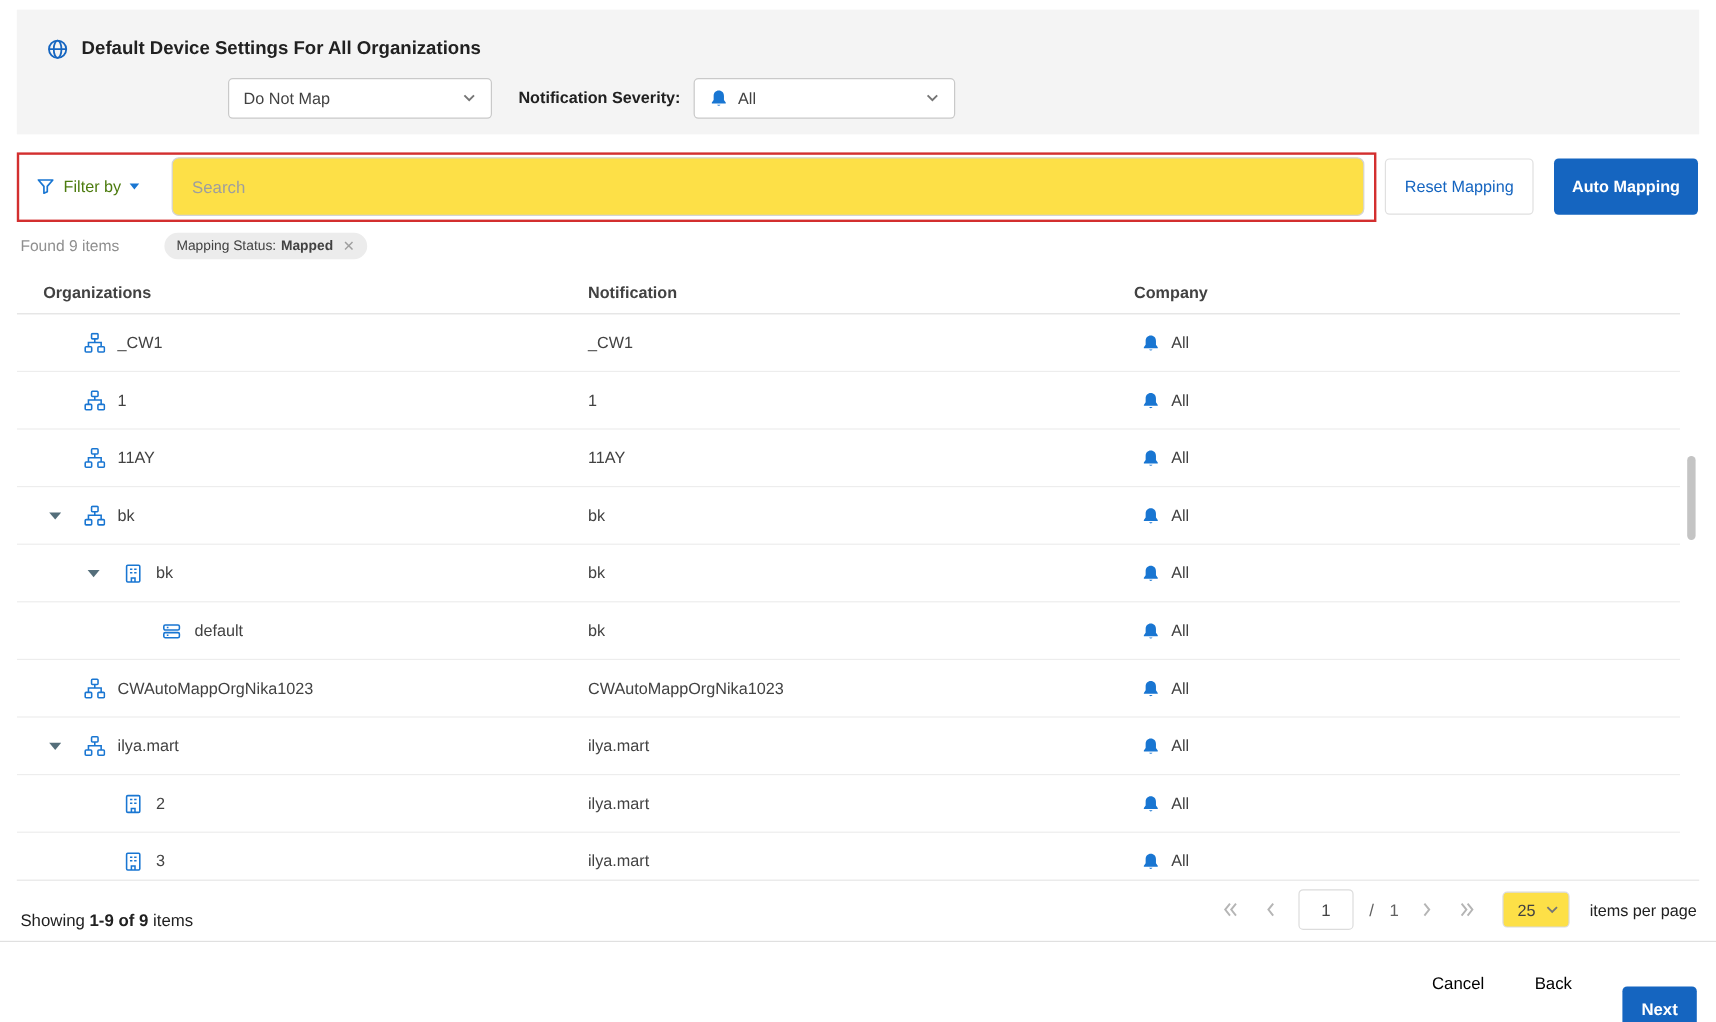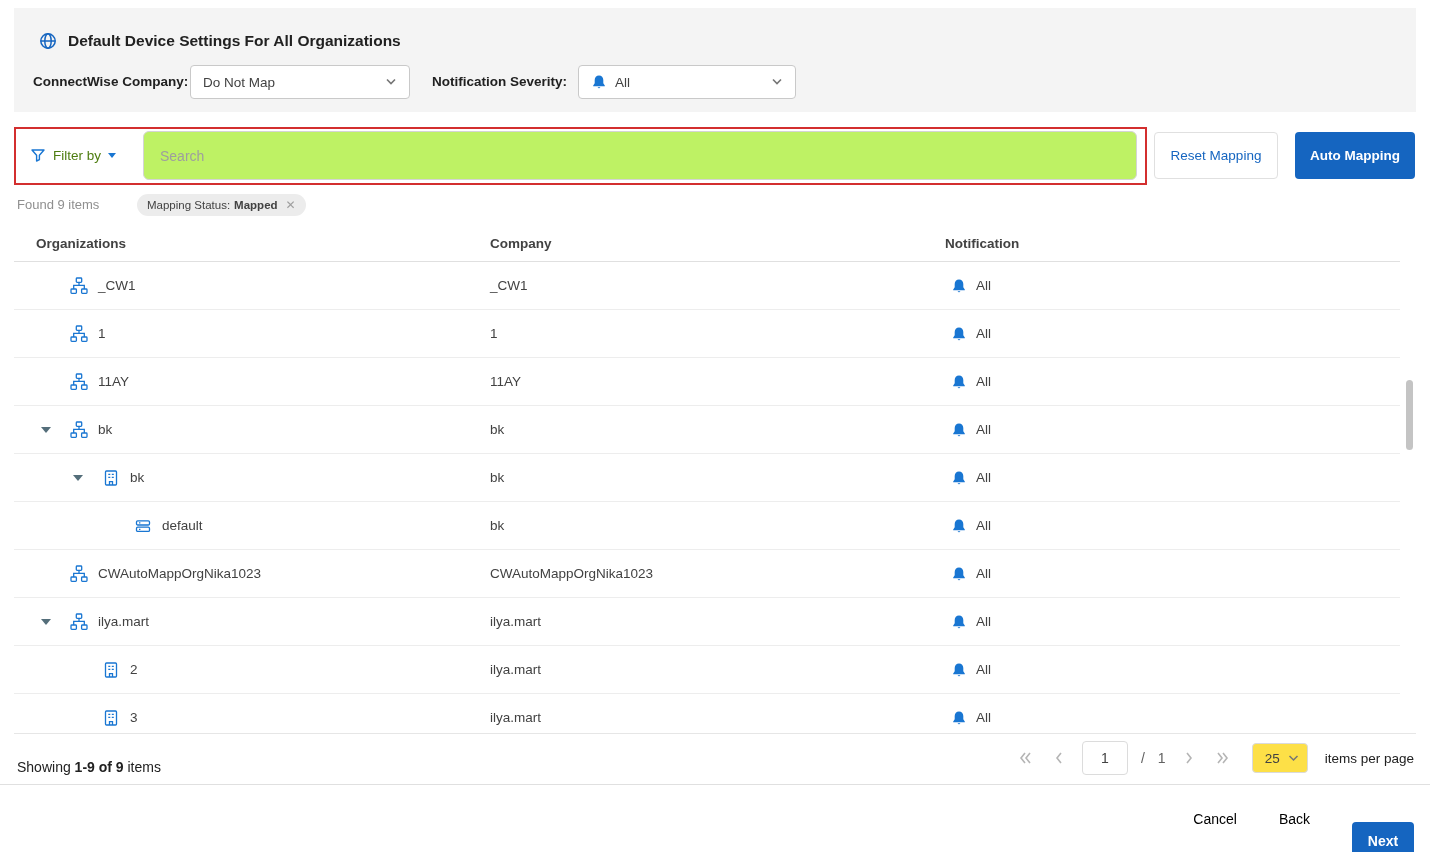--- a/index.html
+++ b/index.html
@@ -25,21 +25,21 @@
 
   
   .annotation-box { position:absolute; left:14px; top:127px; width:1133px; height:58px;
     border:2px solid #d32f2f; z-index:6; pointer-events:none; }
   .filter-by { position:absolute; left:30px; top:133px; height:45px; display:flex; align-items:center; gap:7px;
     background:none; border:none; color:#4d7c0f; font-size:13.5px; font-weight:500; cursor:pointer;
     font-family:"Liberation Sans", sans-serif; }
   .filter-caret { width:0; height:0; border-left:4.5px solid transparent; border-right:4.5px solid transparent;
     border-top:5px solid #1976d2; }
   .search-box { position:absolute; left:143px; top:131px; width:994px; height:49px;
-    border:1px solid #d4d4d4; border-radius:6px; background:#bef264; display:flex; align-items:center; }
+    border:1px solid #d4d4d4; border-radius:6px; background:#fde047; display:flex; align-items:center; }
   .search-box input { border:none; outline:none; width:100%; height:100%; padding:0 16px; font-size:14px;
     font-family:"Liberation Sans", sans-serif; color:#424242; background:transparent; }
   .search-box input::placeholder { color:#9e9e9e; }
   .btn-outline { position:absolute; top:132px; height:47px; background:#fff; border:1px solid #e0e0e0;
     border-radius:4px; color:#1565c0; font-size:13.5px; font-weight:500; cursor:pointer;
     font-family:"Liberation Sans", sans-serif; }
   .btn-primary { position:absolute; top:132px; height:47px; background:#1565c0; border:none;
     border-radius:4px; color:#fff; font-size:13.5px; font-weight:bold; cursor:pointer;
     font-family:"Liberation Sans", sans-serif; }
   .reset-mapping { left:1154px; width:124px; }
@@ -104,21 +104,20 @@
       <span style="display:inline-flex;">
         <svg width="18" height="18" viewBox="0 0 18 18" fill="none">
           <circle cx="9" cy="9" r="7.2" stroke="#1565c0" stroke-width="1.5"></circle>
           <ellipse cx="9" cy="9" rx="3.2" ry="7.2" stroke="#1565c0" stroke-width="1.5"></ellipse>
           <line x1="1.8" y1="9" x2="16.2" y2="9" stroke="#1565c0" stroke-width="1.5"></line>
         </svg>
       </span>
       <h1>Default Device Settings For All Organizations</h1>
     </div>
 
-    <span class="panel-label" style="left:19px;">ConnectWise Company:</span>
     <div class="select" style="left:176px; width:220px;">
       <span class="val">Do Not Map</span>
       <span style="display:inline-flex;">
         <svg width="12" height="8" viewBox="0 0 12 8" fill="none">
             <path d="M2 1.5l4 4 4-4" stroke="#757575" stroke-width="1.6"></path>
           </svg>
       </span>
     </div>
 
     <span class="panel-label" style="left:418px;">Notification Severity:</span>
@@ -160,22 +159,22 @@
   <span class="found-text">Found 9 items</span>
   <div class="chip">
     <span>Mapping Status:</span>
     <b>Mapped</b>
     <span class="chip-x">✕</span>
   </div>
 
   <div class="table">
     <div class="thead">
       <div class="hcell">Organizations</div>
+      <div class="hcell">Notification</div>
       <div class="hcell">Company</div>
-      <div class="hcell">Notification</div>
     </div>
     <div>
         <div class="trow">
     <div class="cell org-cell">
       <span class="indent" style="width: 0px;"></span>
       <span class="caret-slot">
         <span class="row-caret" style="visibility: hidden;"></span>
       </span>
       <span class="row-icon">
         <svg width="18" height="18" viewBox="0 0 18 18" fill="none">

